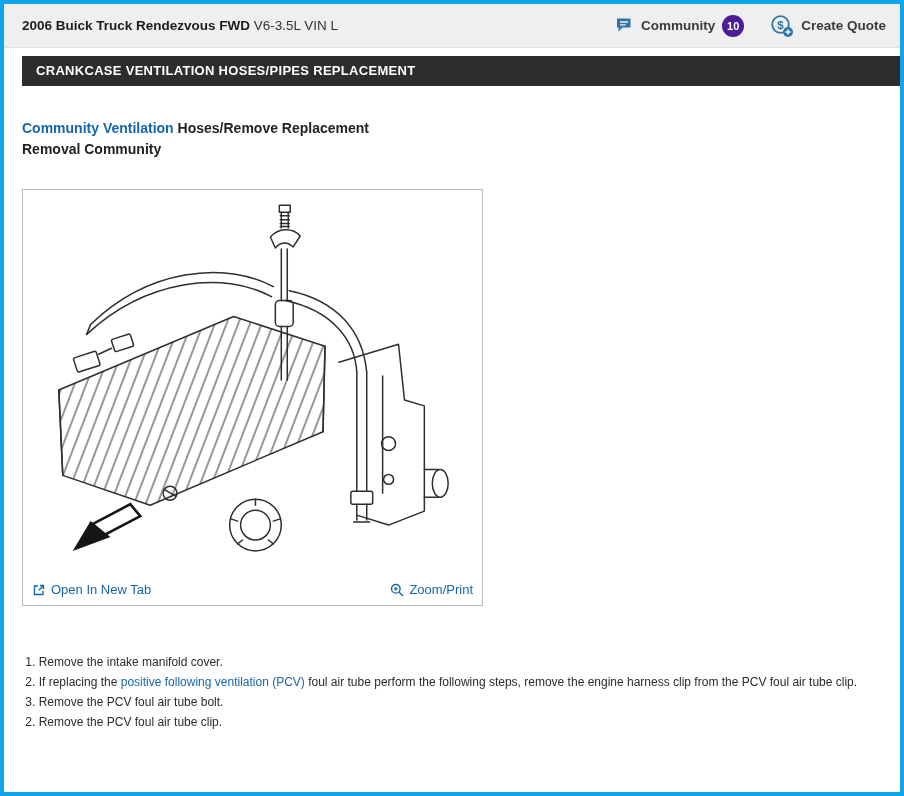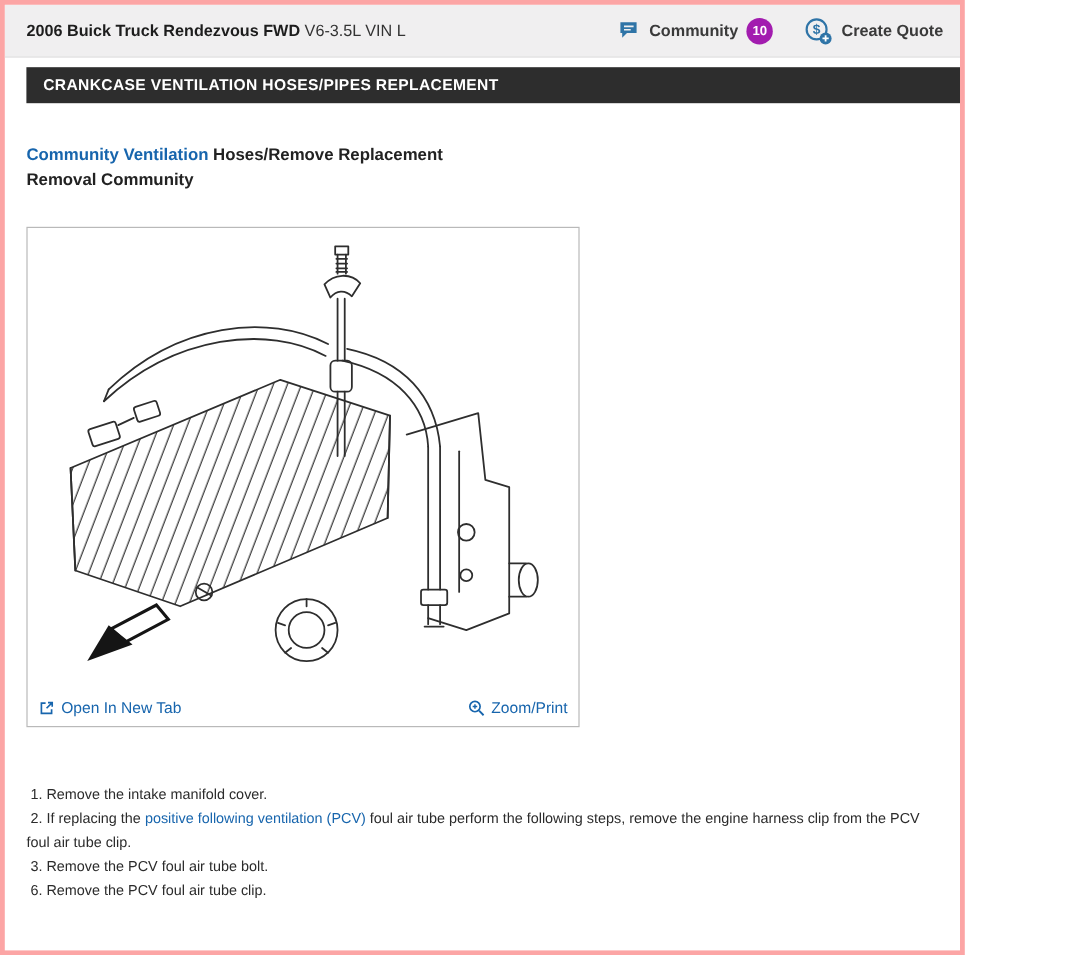--- a/index.html
+++ b/index.html
@@ -1,42 +1,42 @@
 <!DOCTYPE html>
 <html><head>
 <meta charset="utf-8">
 <style>
   * { box-sizing: border-box; margin: 0; padding: 0; }
   html,body { background:#fff; }
   body { font-family: "Liberation Sans", sans-serif; }
 
   .frame {
     position: relative;
-    width: 804px; height: 796px;
-    border: 4px solid #fca5a5;
+    width: 904px; height: 796px;
+    border: 4px solid #0ea5e9;
     background: #fff;
     overflow: hidden;
   }
 
   
   .topbar {
     height: 44px;
     background: #f0eff0;
     border-bottom: 1px solid #e2e2e2;
     display: flex; align-items: center; justify-content: space-between;
     padding: 0 14px 0 18px;
   }
   .vehicle { font-size: 13.5px; color: #333; white-space: nowrap; }
   .vehicle b { color: #1d1d1d; font-weight: 700; }
   .topbar-right { display: flex; align-items: center; gap: 26px; }
   .top-action { display: flex; align-items: center; gap: 7px; cursor: pointer; }
   .top-action .label { font-size: 13.5px; font-weight: 700; color: #3a3a3a; }
   .count-badge {
     width: 22px; height: 22px; border-radius: 50%;
-    background: #a21caf; color: #fff;
+    background: #4c1d95; color: #fff;
     font-size: 11px; font-weight: 700;
     display: flex; align-items: center; justify-content: center;
   }
 
   
   .section-bar {
     margin: 8px 0 0 18px;
     background: #2d2d2d;
     color: #fff;
     height: 30px; line-height: 30px;
@@ -193,17 +193,17 @@
           </span>
           <span>Zoom/Print</span>
         </span>
       </div>
     </div>
 
     <div class="steps">
       <div class="step"> 1. Remove the intake manifold cover.</div>
       <div class="step"><span> 2. If replacing the </span><span class="inline-link">positive following ventilation (PCV)</span><span> foul air tube perform the following steps, remove the engine harness clip from the PCV foul air tube clip.</span></div>
       <div class="step"> 3. Remove the PCV foul air tube bolt.</div>
-      <div class="step"> 6. Remove the PCV foul air tube clip.</div>
+      <div class="step"> 2. Remove the PCV foul air tube clip.</div>
     </div>
 
   </div>
 </div>
 
 </body></html>

